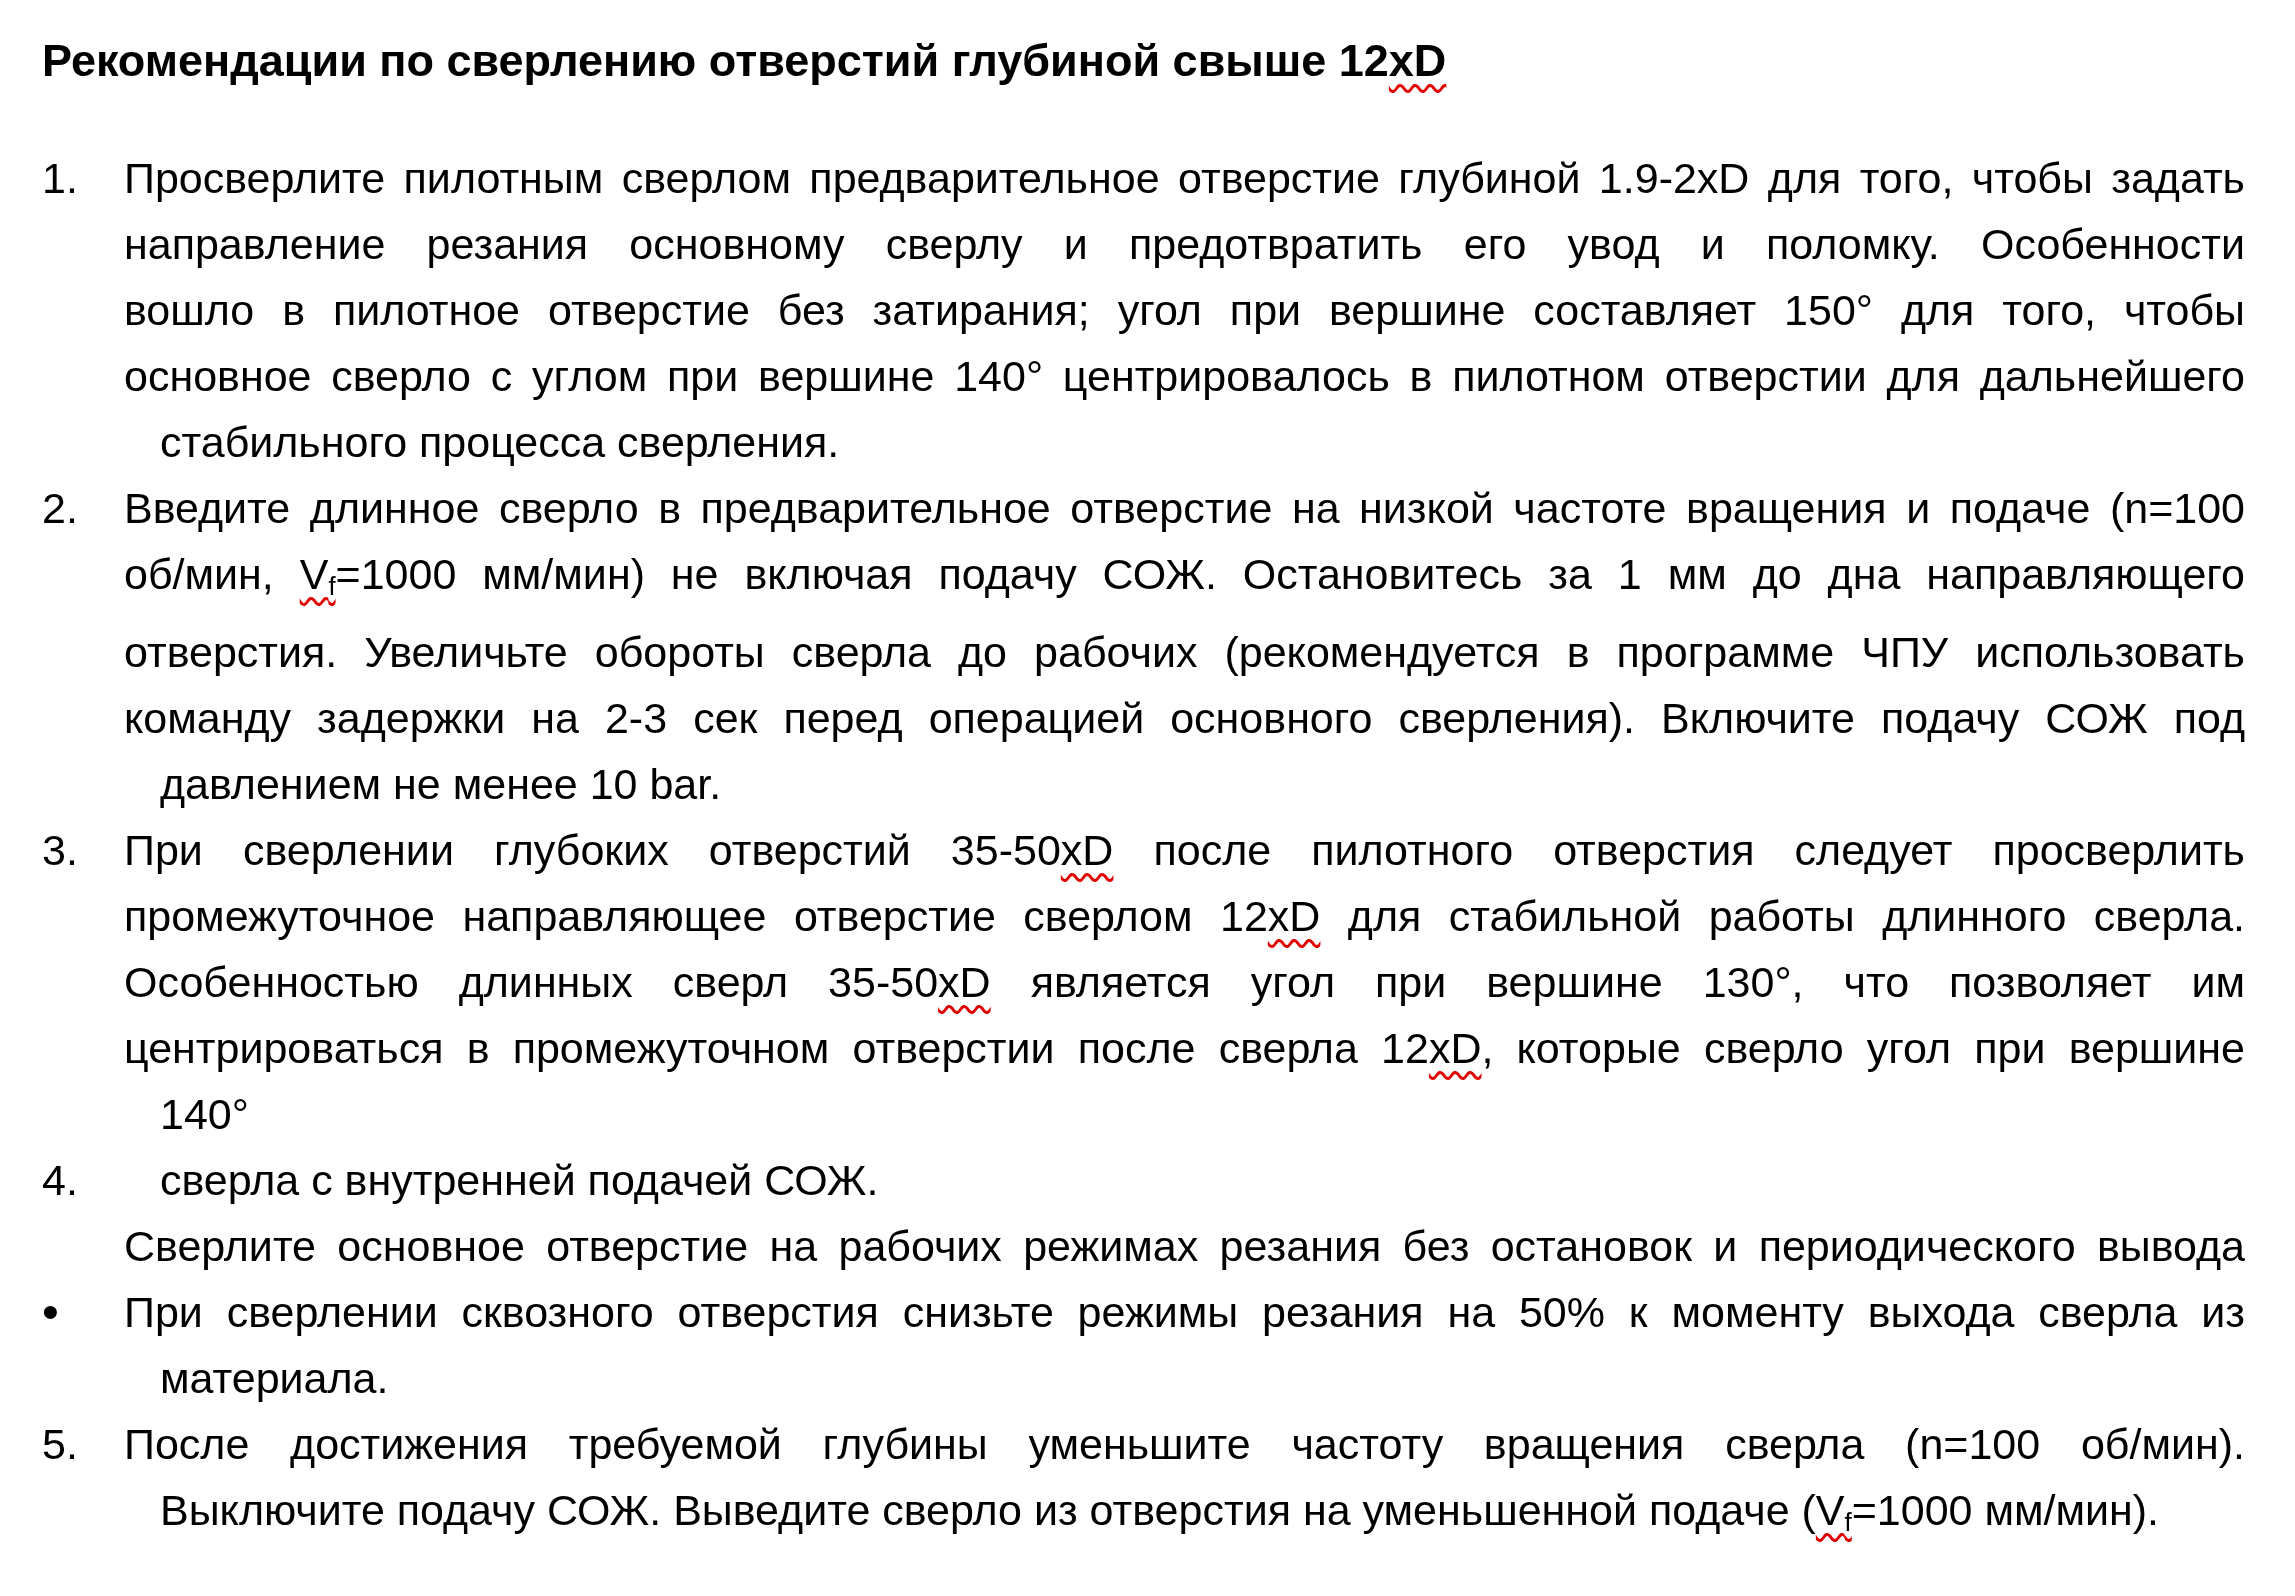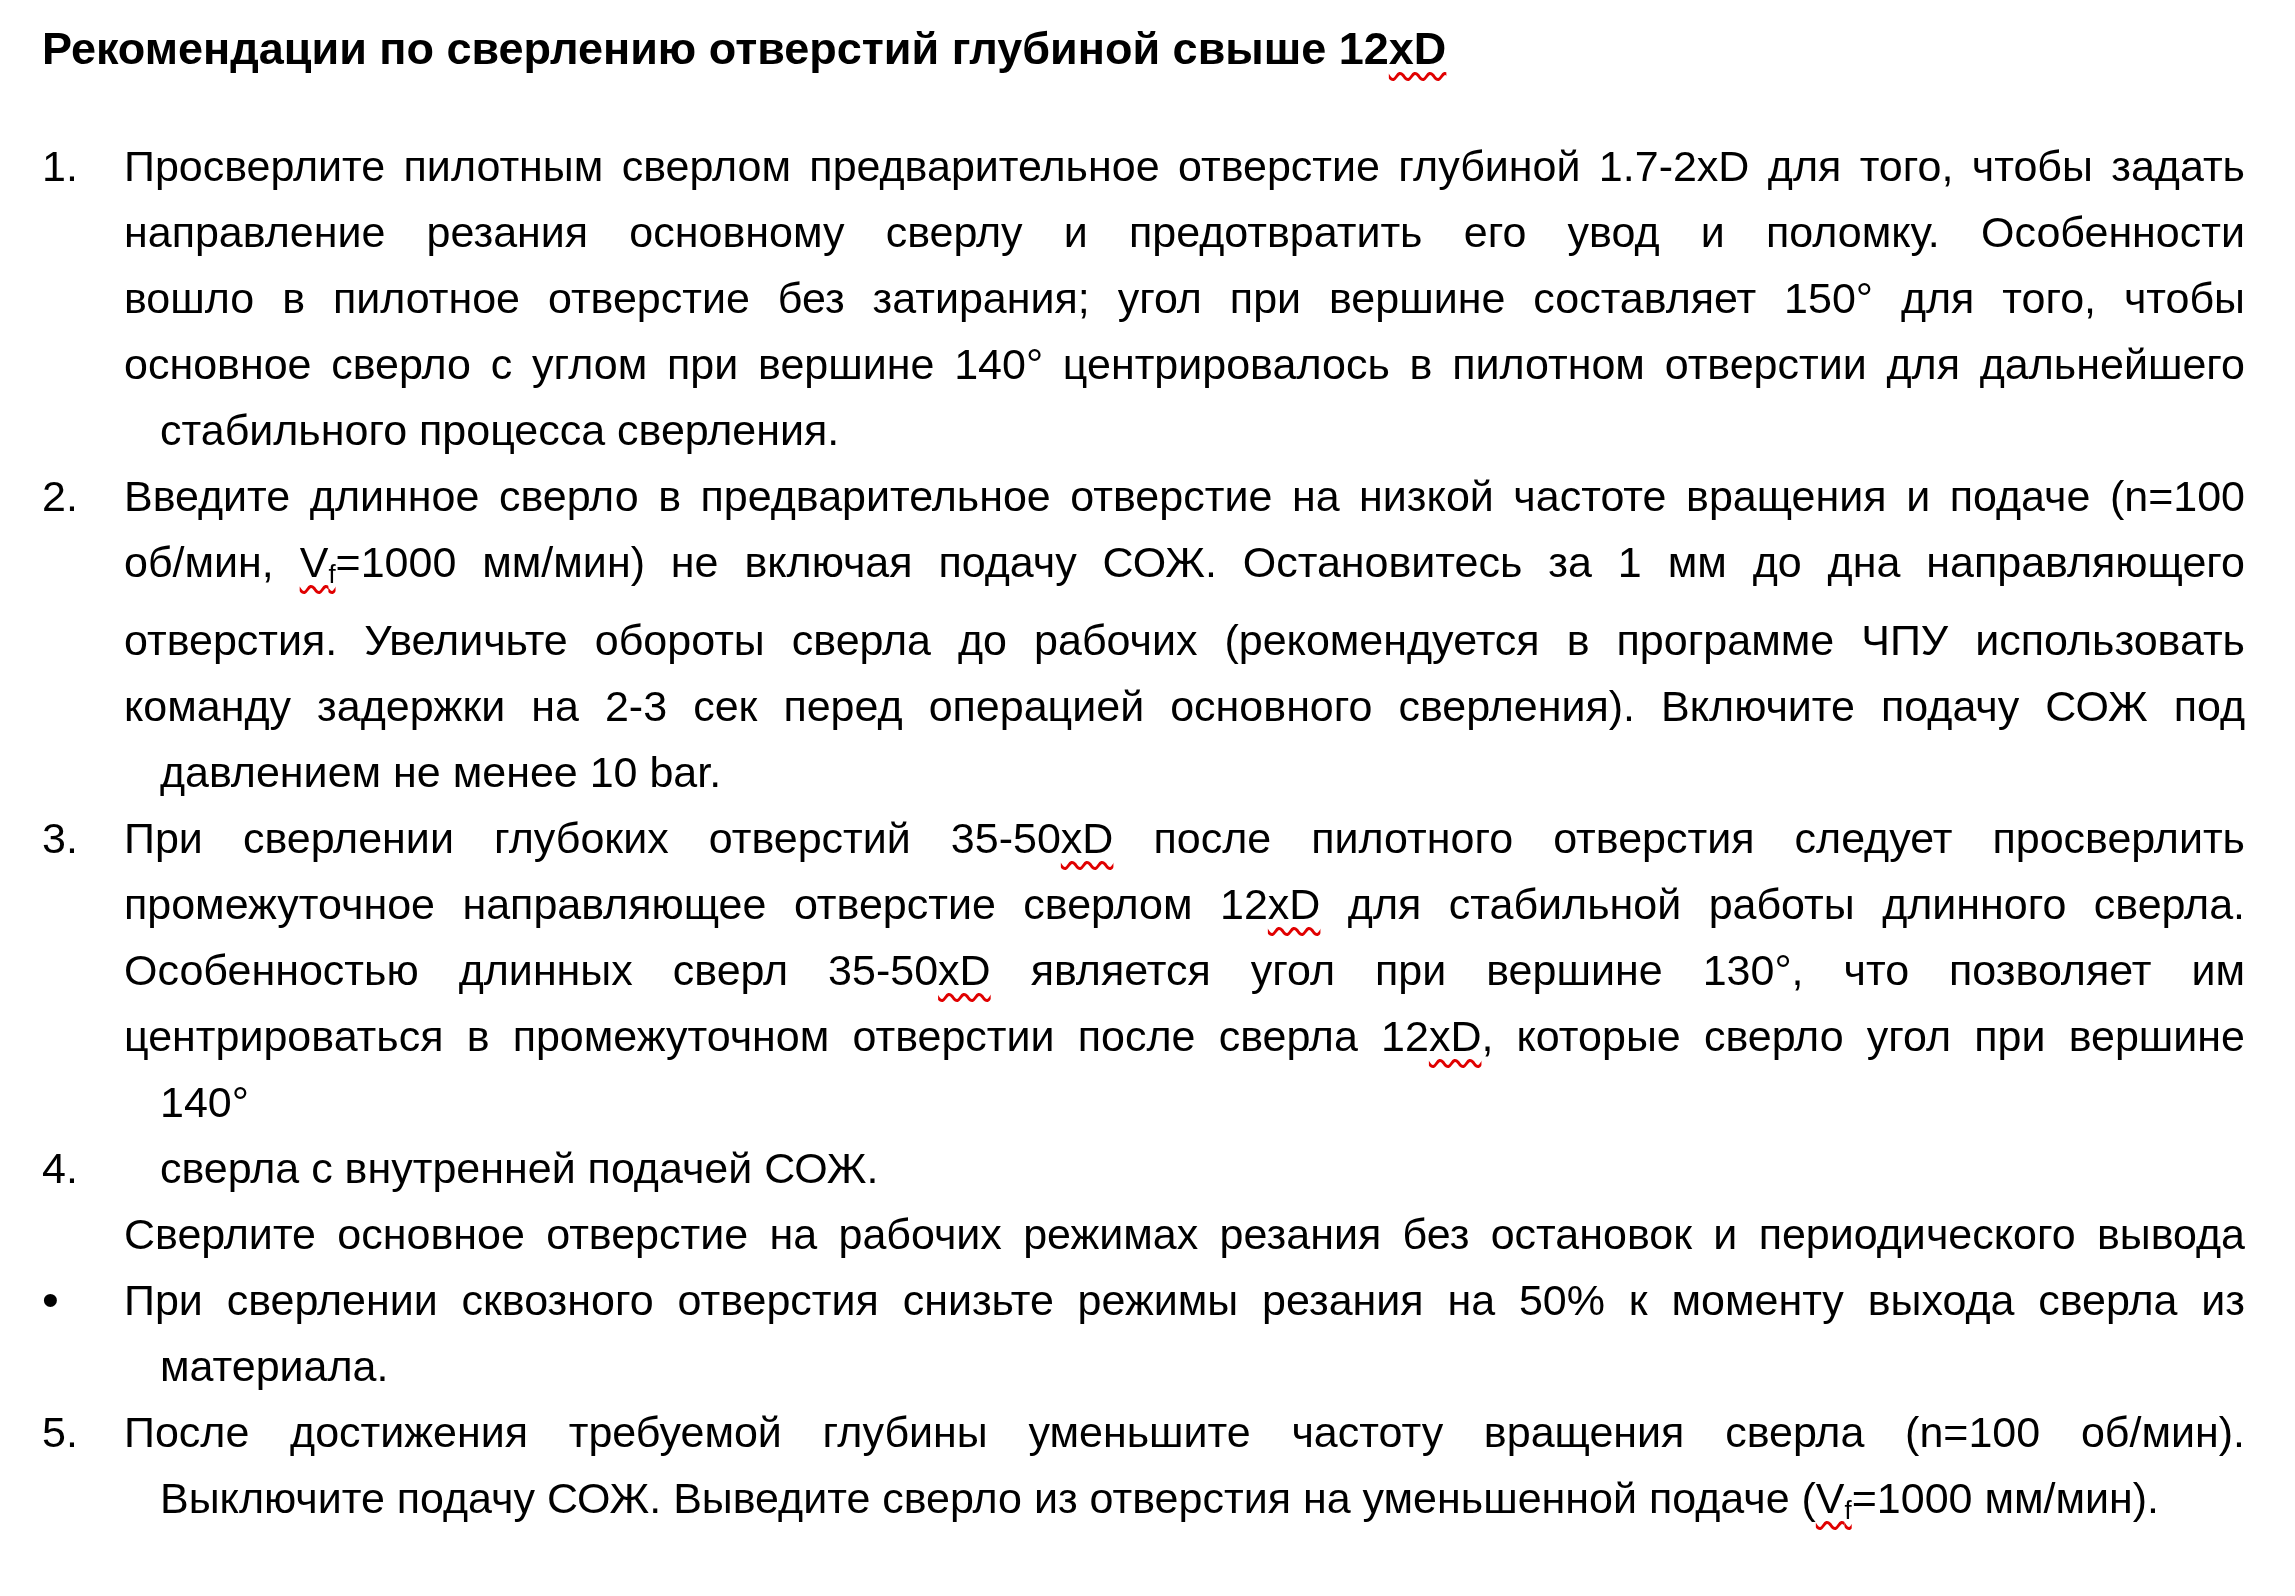--- a/index.html
+++ b/index.html
@@ -16,21 +16,21 @@
     color: #000000;
     -webkit-font-smoothing: antialiased;
   }
   .page {
     position: absolute;
     inset: 0;
     padding: 19px 50px 0 42px;
     box-sizing: border-box;
   }
   .doc-title {
-    margin: 0 0 55px 0;
+    margin: 12px 0 55px 0;
     font-size: 45px;
     line-height: 59px;
     font-weight: bold;
     letter-spacing: 0;
   }
   .list {
     margin: 0;
     padding: 0;
   }
   .item {
@@ -74,21 +74,21 @@
   }
 </style>
 </head>
 <body>
 
 <main class="page">
   <h1 class="doc-title"><span>Рекомендации по сверлению отверстий глубиной свыше 12</span><span class="misspell"><span>xD</span></span></h1>
   <div class="list">
       <div class="item">
         <span class="marker">1.</span>
-        <div class="line"><span>Просверлите пилотным сверлом предварительное отверстие глубиной 1.7-2xD для того, чтобы задать</span></div>
+        <div class="line"><span>Просверлите пилотным сверлом предварительное отверстие глубиной 1.9-2xD для того, чтобы задать</span></div>
         <div class="line"><span>направление резания основному сверлу и предотвратить его увод и поломку. Особенности</span></div>
         <div class="line"><span>вошло в пилотное отверстие без затирания; угол при вершине составляет 150° для того, чтобы</span></div>
         <div class="line"><span>основное сверло с углом при вершине 140° центрировалось в пилотном отверстии для дальнейшего</span></div>
         <div class="line last"><span>стабильного процесса сверления.</span></div>
       </div>
       <div class="item">
         <span class="marker">2.</span>
         <div class="line"><span>Введите длинное сверло в предварительное отверстие на низкой частоте вращения и подаче (n=100</span></div>
         <div class="line"><span>об/мин, </span><span class="misspell"><span>V</span><span class="sub">f</span></span><span>=1000 мм/мин) не включая подачу СОЖ. Остановитесь за 1 мм до дна направляющего</span></div>
         <div class="line"><span>отверстия. Увеличьте обороты сверла до рабочих (рекомендуется в программе ЧПУ использовать</span></div>

